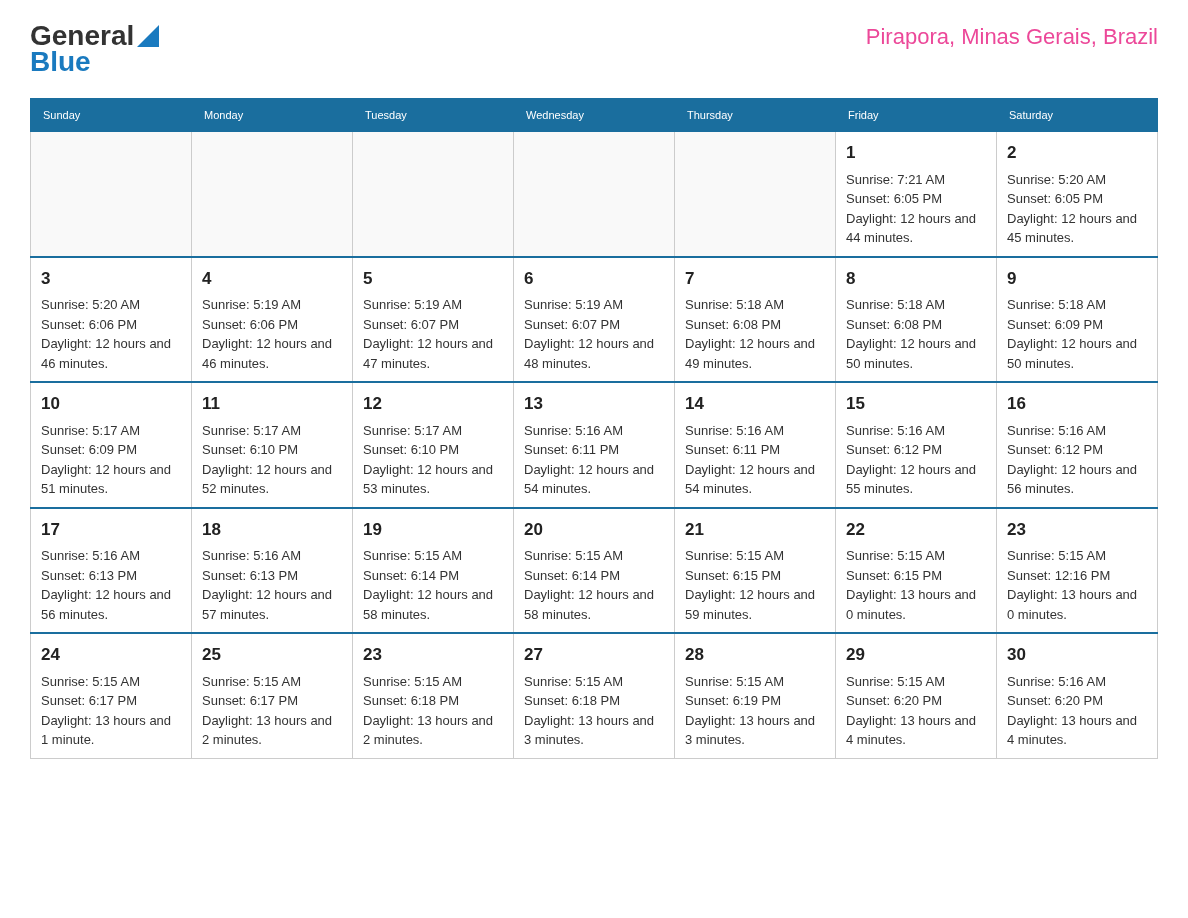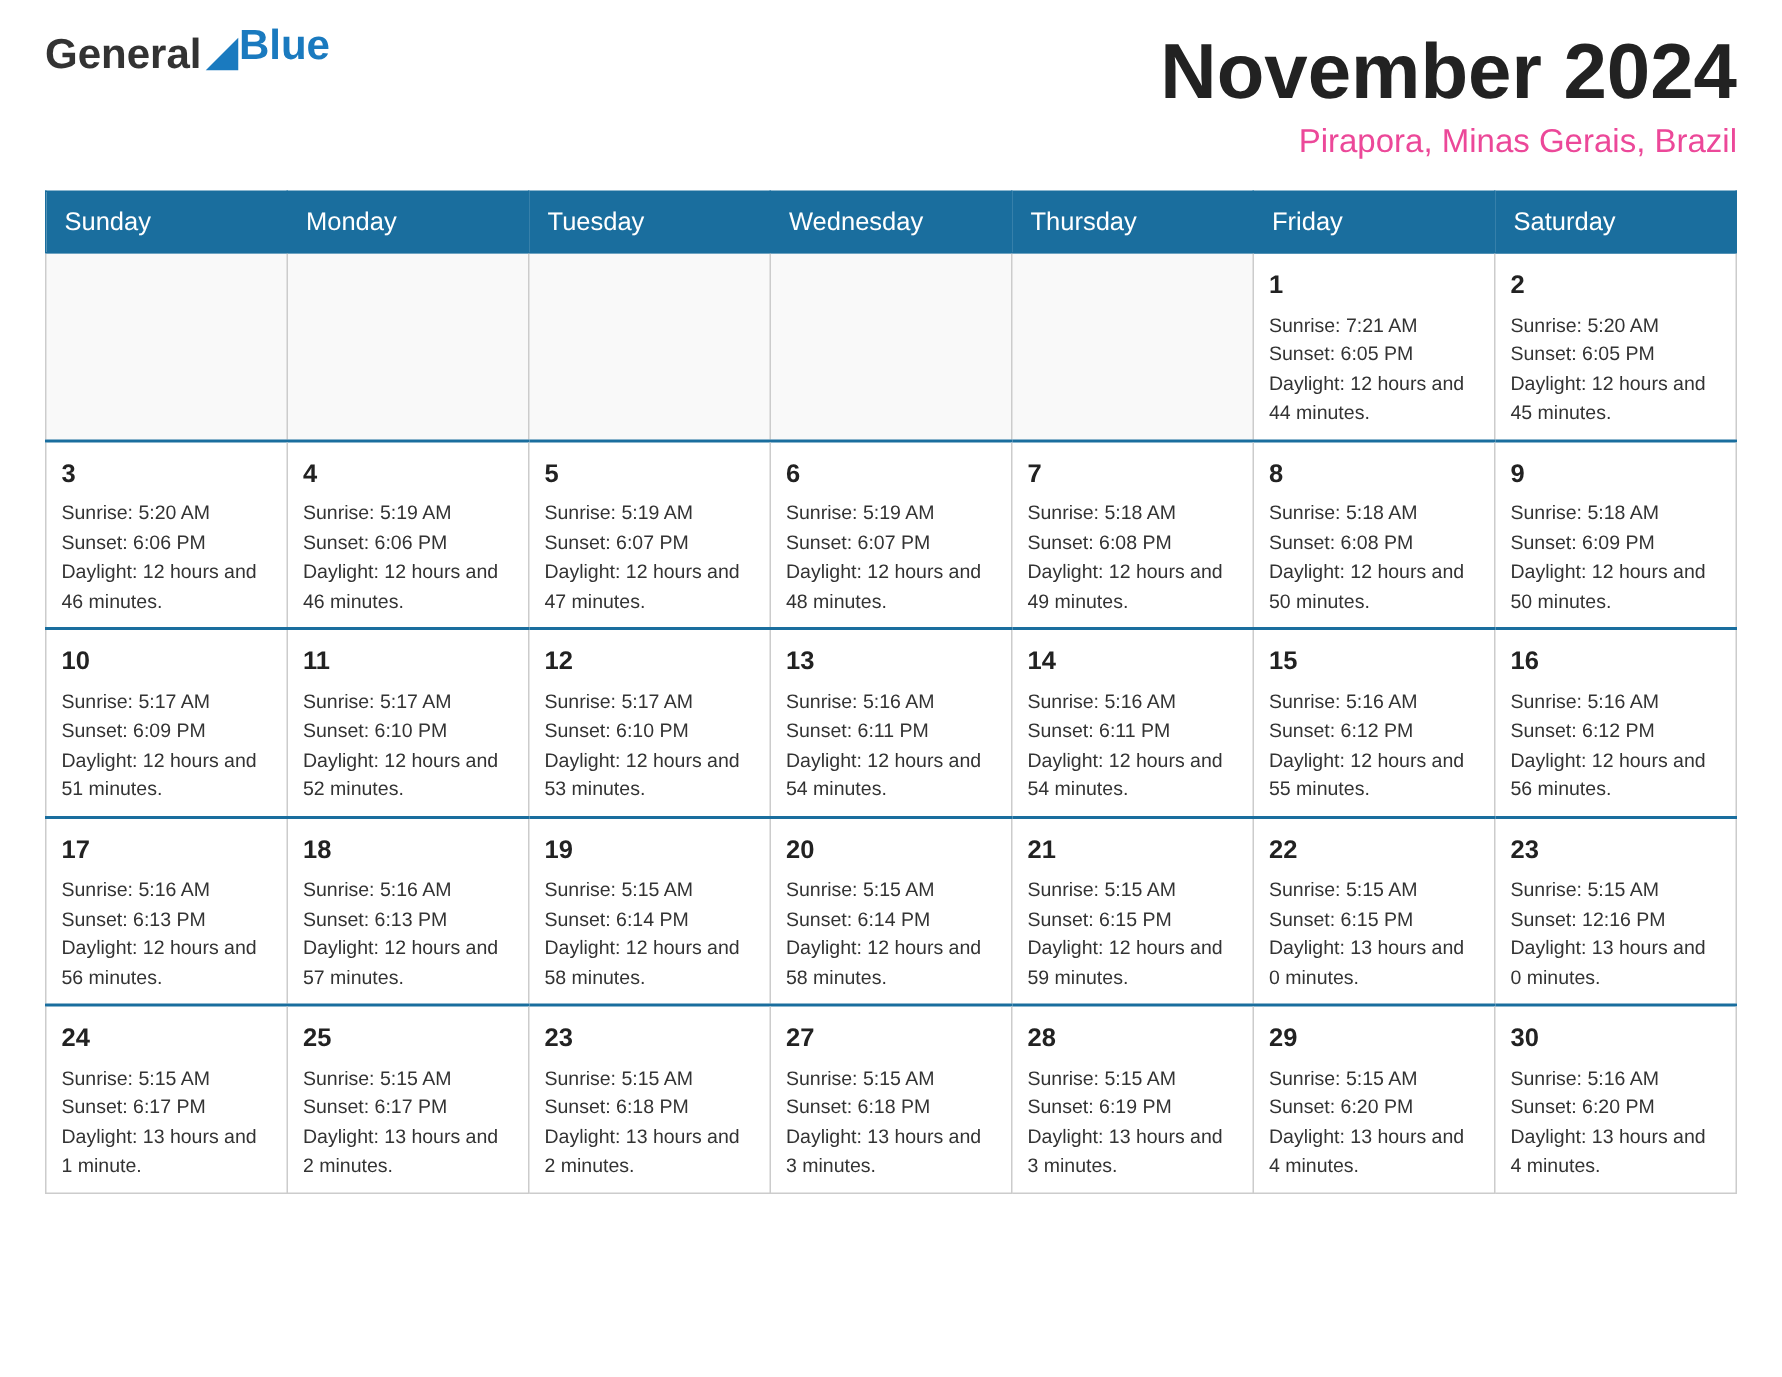--- a/index.html
+++ b/index.html
@@ -11,21 +11,21 @@
       min-height: 918px;
     }
     .header {
       display: flex;
       justify-content: space-between;
       align-items: flex-start;
       margin-bottom: 20px;
     }
     .logo {
       display: flex;
-      flex-direction: row;
+      flex-direction: column;
       align-items: flex-start;
     }
     .logo-text {
       display: flex;
       align-items: center;
     }
     .logo-general {
       font-size: 28px;
       font-weight: bold;
       color: #333;
@@ -56,21 +56,21 @@
       margin-top: 4px;
     }
     .calendar-table {
       width: 100%;
       border-collapse: collapse;
       border: 1px solid #999;
     }
     .calendar-table th {
       background-color: #1a6e9e;
       color: white;
-      font-size: 17px;
+      font-size: 11px;
       font-weight: normal;
       padding: 10px 12px;
       text-align: left;
       border: 1px solid #1a6e9e;
     }
     .calendar-table td {
       vertical-align: top;
       padding: 8px 10px;
       border: 1px solid #ccc;
       width: 14.28%;
@@ -104,21 +104,20 @@
         <svg width="22" height="22" viewBox="0 0 22 22">
           <polygon points="0,22 22,0 22,22" fill="#1a7abf"></polygon>
         </svg>
       </span>
     </div>
     <div class="logo-blue-line">
       <span class="logo-blue-text">Blue</span>
     </div>
   </div>
   <div class="title-section">
-    <div class="month-title">November 2024</div>
     <div class="location">Pirapora, Minas Gerais, Brazil</div>
   </div>
 </div>
 
 <table class="calendar-table">
   <thead>
     <tr>
       <th>Sunday</th>
       <th>Monday</th>
       <th>Tuesday</th>

